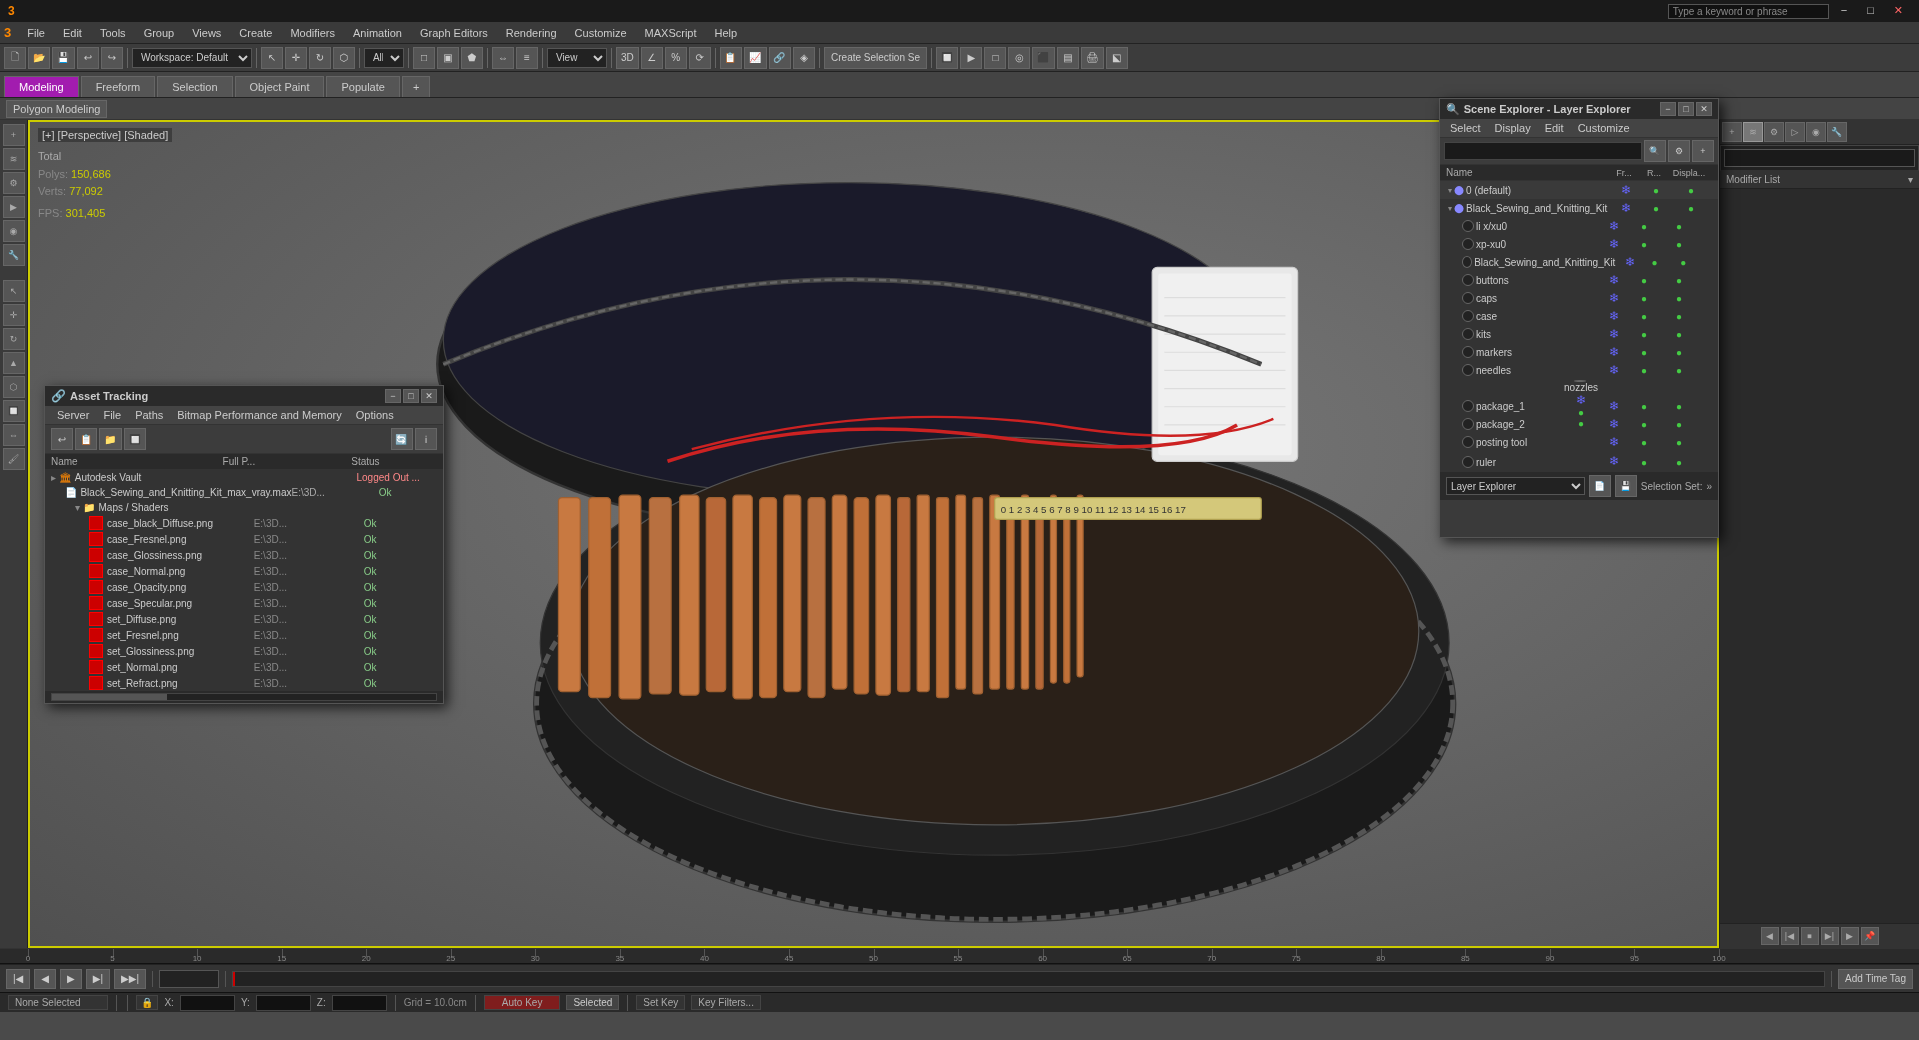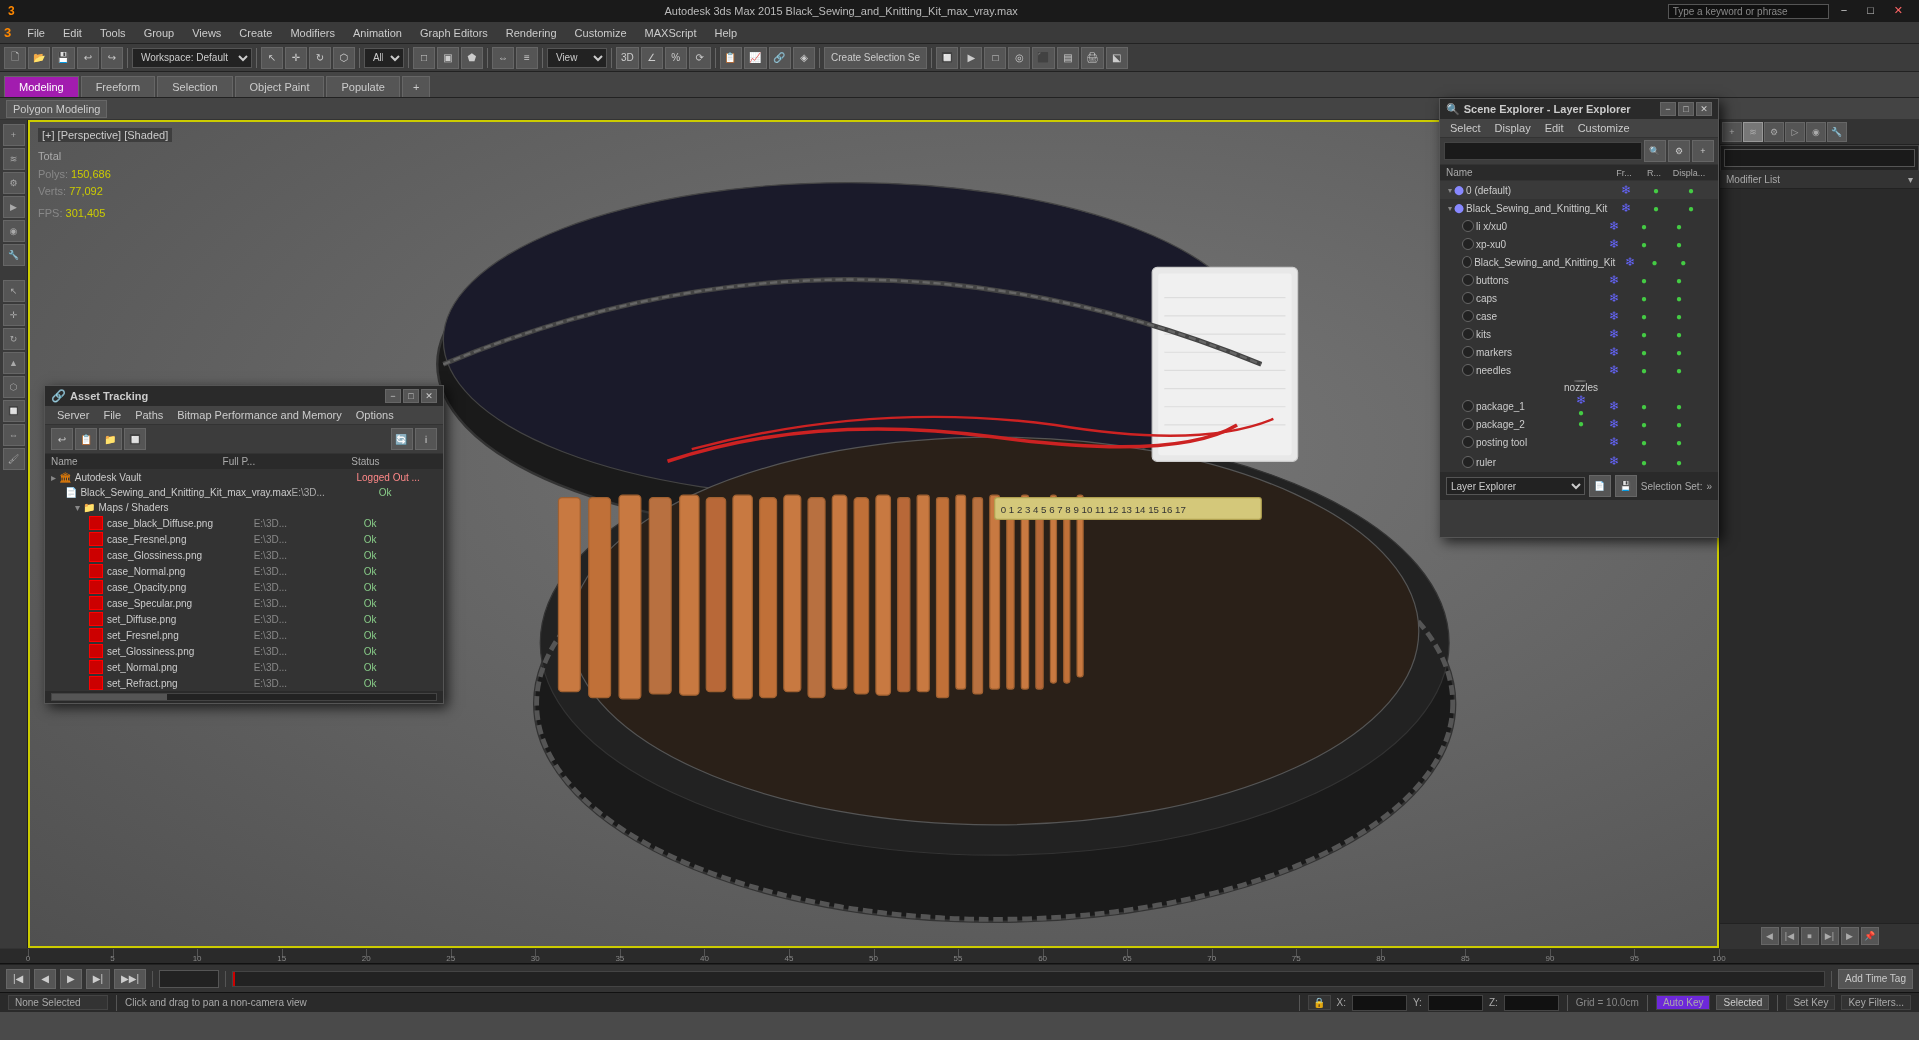--- a/index.html
+++ b/index.html
@@ -91,21 +91,20 @@
     
     .vp-corner { position: absolute; background: rgba(50,50,50,0.7); color: #aaa; font-size: 9px; padding: 2px 5px; cursor: pointer; border: 1px solid #666; }
   </style>
 </head>
 <body>
 
 <div id="titlebar">
   <div class="left">
     <span style="color:#f80;font-weight:bold;font-size:12px;">3</span>
   </div>
-  <div class="title">Autodesk 3ds Max 2015    Black_Sewing_and_Knitting_Kit_max_vray.max</div>
   <div class="controls">
     <span style="background:#111;border:1px solid #555;padding:1px 40px 1px 4px;color:#888;font-size:10px;">Type a keyword or phrase</span>
     <span style="cursor:pointer;padding:0 8px;">−</span>
     <span style="cursor:pointer;padding:0 8px;">□</span>
     <span style="cursor:pointer;padding:0 8px;color:#f66;">✕</span>
   </div>
 </div>
 
 <div id="menubar">
   <span style="color:#f80;font-weight:bold;margin-right:6px;font-size:13px;">3</span>
@@ -682,30 +681,29 @@
   <div id="timeline-track" style="flex:1;background:#222;height:16px;border:1px solid #444;position:relative;cursor:pointer;">
     <div id="timeline-cursor" style="position:absolute;left:0;top:0;width:2px;height:100%;background:#c00;"></div>
   </div>
   <div class="bt-sep"></div>
   <button class="bt-btn">Add Time Tag</button>
 </div>
 
 <div id="statusbar" style="height:20px;background:#2a2a2a;border-top:1px solid #111;display:flex;align-items:center;padding:0 8px;gap:6px;font-size:10px;color:#aaa;">
   <span style="min-width:100px;background:#333;padding:1px 6px;border:1px solid #444;">None Selected</span>
   <div class="bt-sep"></div>
-  <span style="flex:1;">Click and drag to pan a non-camera view</span>
   <div class="bt-sep"></div>
   <button style="background:#333;border:1px solid #444;color:#aaa;padding:1px 4px;font-size:10px;cursor:pointer;">🔒</button>
   <span>X:</span>
   <input type="text" style="width: 55px; background: rgb(17, 17, 17); border: 1px solid rgb(68, 68, 68); color: rgb(204, 204, 204); height: 16px; font-size: 10px; padding: 0px 3px;">
   <span>Y:</span>
   <input type="text" style="width: 55px; background: rgb(17, 17, 17); border: 1px solid rgb(68, 68, 68); color: rgb(204, 204, 204); height: 16px; font-size: 10px; padding: 0px 3px;">
   <span>Z:</span>
   <input type="text" style="width: 55px; background: rgb(17, 17, 17); border: 1px solid rgb(68, 68, 68); color: rgb(204, 204, 204); height: 16px; font-size: 10px; padding: 0px 3px;">
   <div class="bt-sep"></div>
   <span style="color:#888;">Grid = 10.0cm</span>
   <div class="bt-sep"></div>
-  <button style="background:#6d28d9;border:1px solid #444;color:#aaa;padding:1px 6px;font-size:10px;cursor:pointer;">Auto Key</button>
+  <button style="background:#7f1d1d;border:1px solid #444;color:#aaa;padding:1px 17px;font-size:10px;cursor:pointer;">Auto Key</button>
   <span style="color:#ccc;background:#444;padding:1px 6px;border:1px solid #555;">Selected</span>
   <div class="bt-sep"></div>
   <button style="background:#333;border:1px solid #444;color:#aaa;padding:1px 6px;font-size:10px;cursor:pointer;">Set Key</button>
   <button style="background:#333;border:1px solid #444;color:#aaa;padding:1px 6px;font-size:10px;cursor:pointer;">Key Filters...</button>
 </div>
 
 </body></html>

